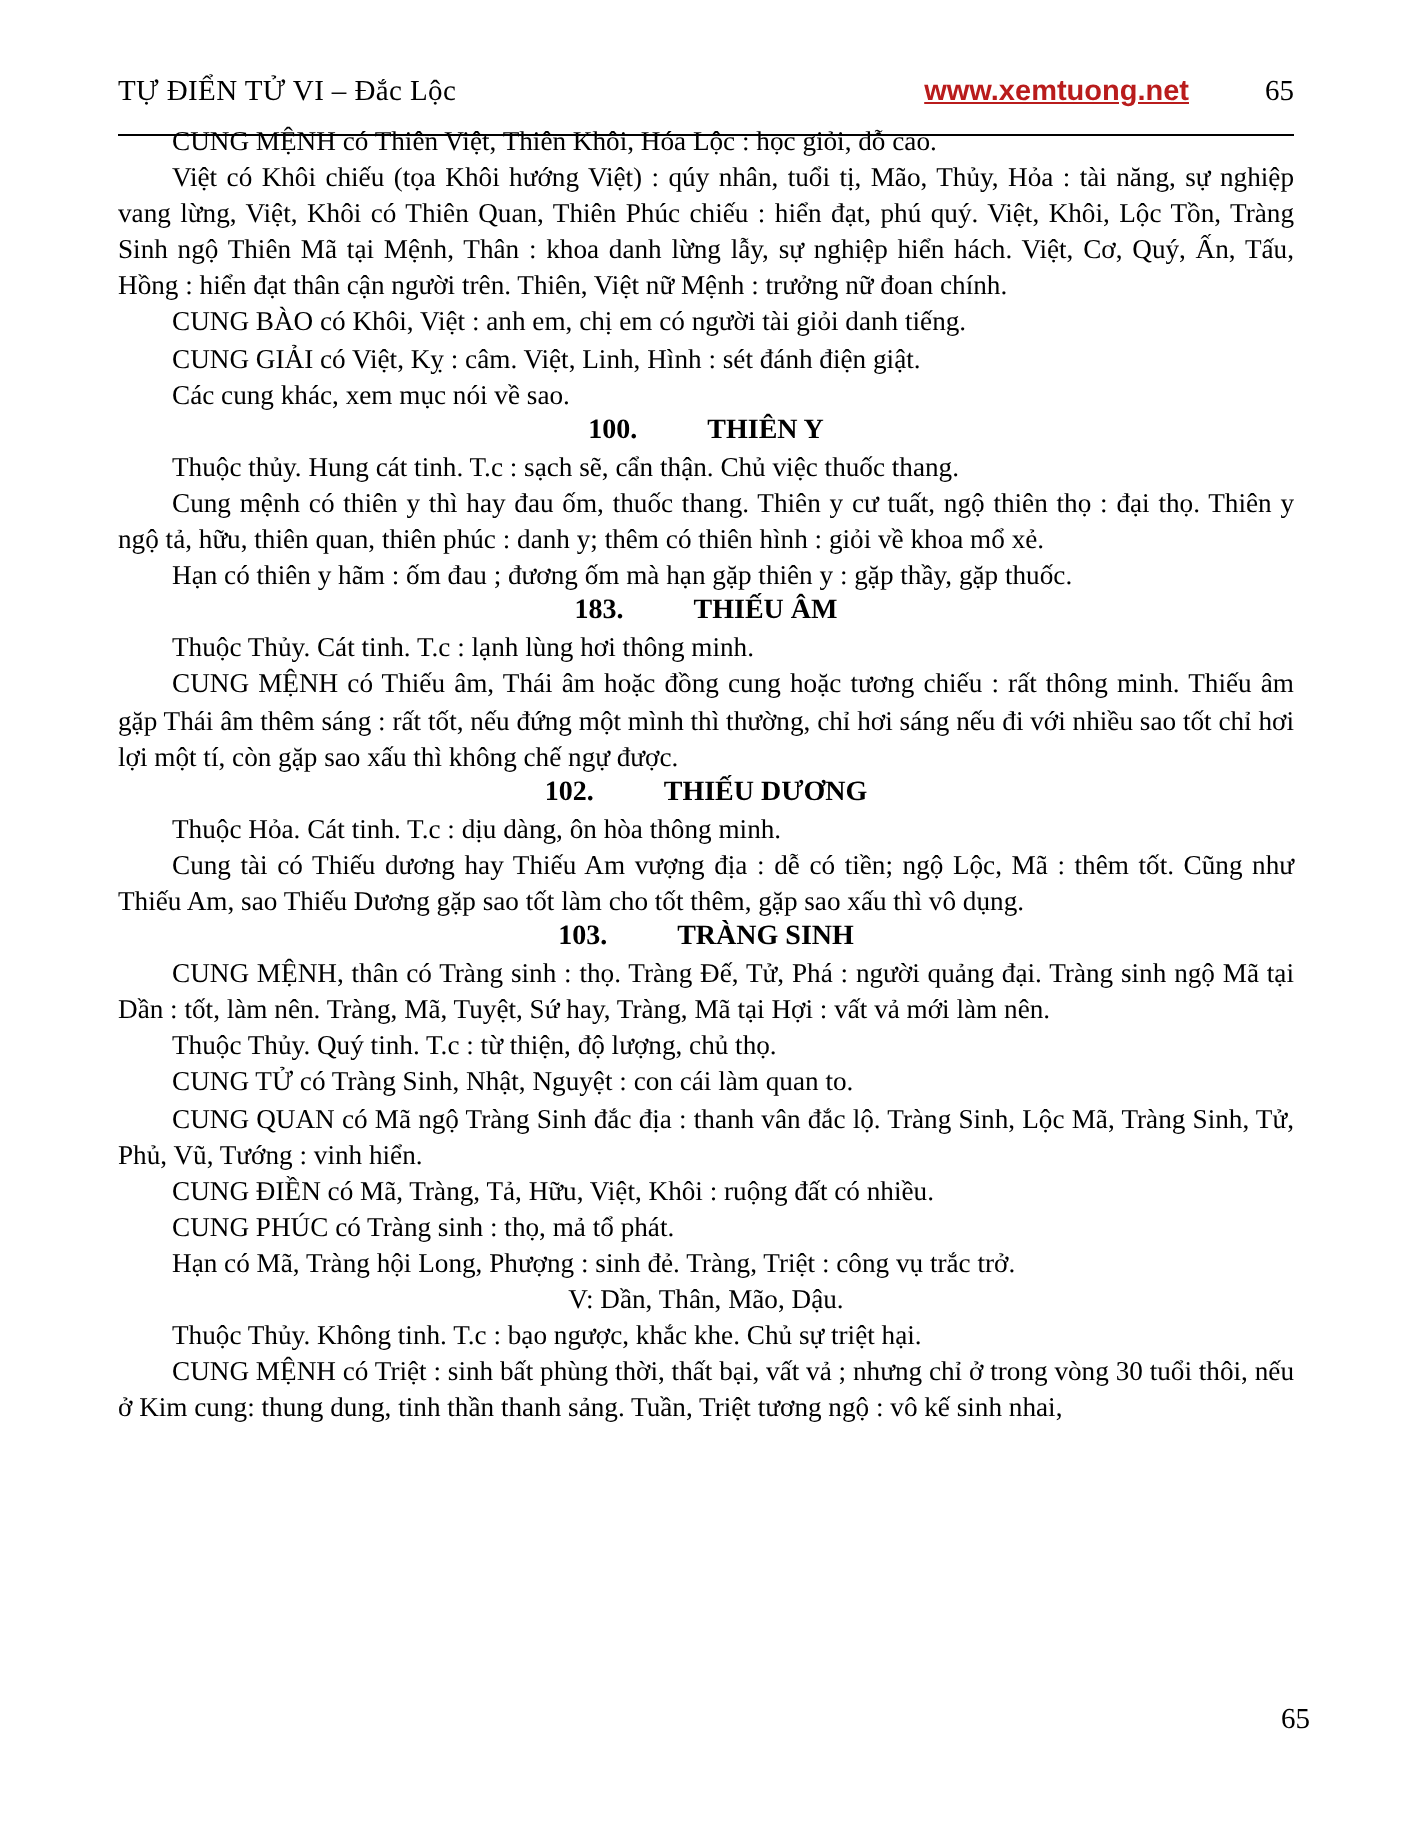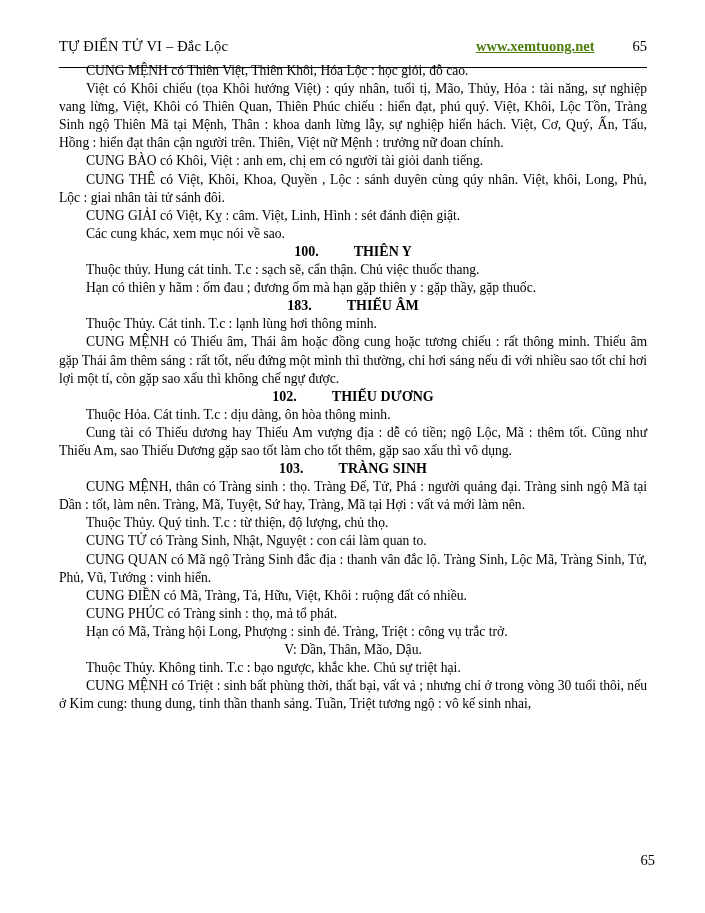--- a/index.html
+++ b/index.html
@@ -20,24 +20,24 @@
     width: 588px;
     display: flex;
     align-items: baseline;
     font-size: 14.5px;
   }
   .header-title {
     flex: 1 1 auto;
     letter-spacing: 0.2px;
   }
   .header-link {
-    font-family: Liberation Serif, serif;
+    font-family: Liberation Sans, sans-serif;
     font-weight: bold;
     font-size: 14.5px;
-    color: #4d7c0f;
+    color: #b91c1c;
     text-decoration: underline;
     cursor: pointer;
   }
   .header-pagenum {
     margin-left: 38px;
     font-size: 14.5px;
   }
   .rule {
     position: absolute;
     top: 67px;
@@ -88,25 +88,25 @@
     <span class="header-link">www.xemtuong.net</span>
     <span class="header-pagenum">65</span>
   </div>
 
   <div class="rule"></div>
 
   <div class="doc-body">
       <p class="para">CUNG MỆNH có Thiên Việt, Thiên Khôi, Hóa Lộc : học giỏi, đỗ cao.</p>
       <p class="para">Việt có Khôi chiếu (tọa Khôi hướng Việt) : qúy nhân, tuổi tị, Mão, Thủy, Hỏa : tài năng, sự nghiệp vang lừng, Việt, Khôi có Thiên Quan, Thiên Phúc chiếu : hiển đạt, phú quý. Việt, Khôi, Lộc Tồn, Tràng Sinh ngộ Thiên Mã tại Mệnh, Thân : khoa danh lừng lẫy, sự nghiệp hiển hách. Việt, Cơ, Quý, Ấn, Tấu, Hồng : hiển đạt thân cận người trên. Thiên, Việt nữ Mệnh : trưởng nữ đoan chính.</p>
       <p class="para">CUNG BÀO có Khôi, Việt : anh em, chị em có người tài giỏi danh tiếng.</p>
-      <p class="para">CUNG THÊ có Việt, Khôi, Khoa, Quyền , Lộc : sánh duyên cùng qúy nhân. Việt, khôi, Long, Phủ, Lộc : giai nhân tài tử sánh đôi.</p>
       <p class="para">CUNG GIẢI có Việt, Kỵ : câm. Việt, Linh, Hình : sét đánh điện giật.</p>
       <p class="para">Các cung khác, xem mục nói về sao.</p>
       <div class="heading"><span class="h-num">100.</span><span class="h-title">THIÊN Y</span></div>
       <p class="para">Thuộc thủy. Hung cát tinh. T.c : sạch sẽ, cẩn thận. Chủ việc thuốc thang.</p>
+      <p class="para">Cung mệnh có thiên y thì hay đau ốm, thuốc thang. Thiên y cư tuất, ngộ thiên thọ : đại thọ. Thiên y ngộ tả, hữu, thiên quan, thiên phúc : danh y; thêm có thiên hình : giỏi về khoa mổ xẻ.</p>
       <p class="para">Hạn có thiên y hãm : ốm đau ; đương ốm mà hạn gặp thiên y : gặp thầy, gặp thuốc.</p>
       <div class="heading"><span class="h-num">183.</span><span class="h-title">THIẾU ÂM</span></div>
       <p class="para">Thuộc Thủy. Cát tinh. T.c : lạnh lùng hơi thông minh.</p>
       <p class="para">CUNG MỆNH có Thiếu âm, Thái âm hoặc đồng cung hoặc tương chiếu : rất thông minh. Thiếu âm gặp Thái âm thêm sáng : rất tốt, nếu đứng một mình thì thường, chỉ hơi sáng nếu đi với nhiều sao tốt chỉ hơi lợi một tí, còn gặp sao xấu thì không chế ngự được.</p>
       <div class="heading"><span class="h-num">102.</span><span class="h-title">THIẾU DƯƠNG</span></div>
       <p class="para">Thuộc Hỏa. Cát tinh. T.c : dịu dàng, ôn hòa thông minh.</p>
       <p class="para">Cung tài có Thiếu dương hay Thiếu Am vượng địa : dễ có tiền; ngộ Lộc, Mã : thêm tốt. Cũng như Thiếu Am, sao Thiếu Dương gặp sao tốt làm cho tốt thêm, gặp sao xấu thì vô dụng.</p>
       <div class="heading"><span class="h-num">103.</span><span class="h-title">TRÀNG SINH</span></div>
       <p class="para">CUNG MỆNH, thân có Tràng sinh : thọ. Tràng Đế, Tử, Phá : người quảng đại. Tràng sinh ngộ Mã tại Dần : tốt, làm nên. Tràng, Mã, Tuyệt, Sứ hay, Tràng, Mã tại Hợi : vất vả mới làm nên.</p>
       <p class="para">Thuộc Thủy. Quý tinh. T.c : từ thiện, độ lượng, chủ thọ.</p>

